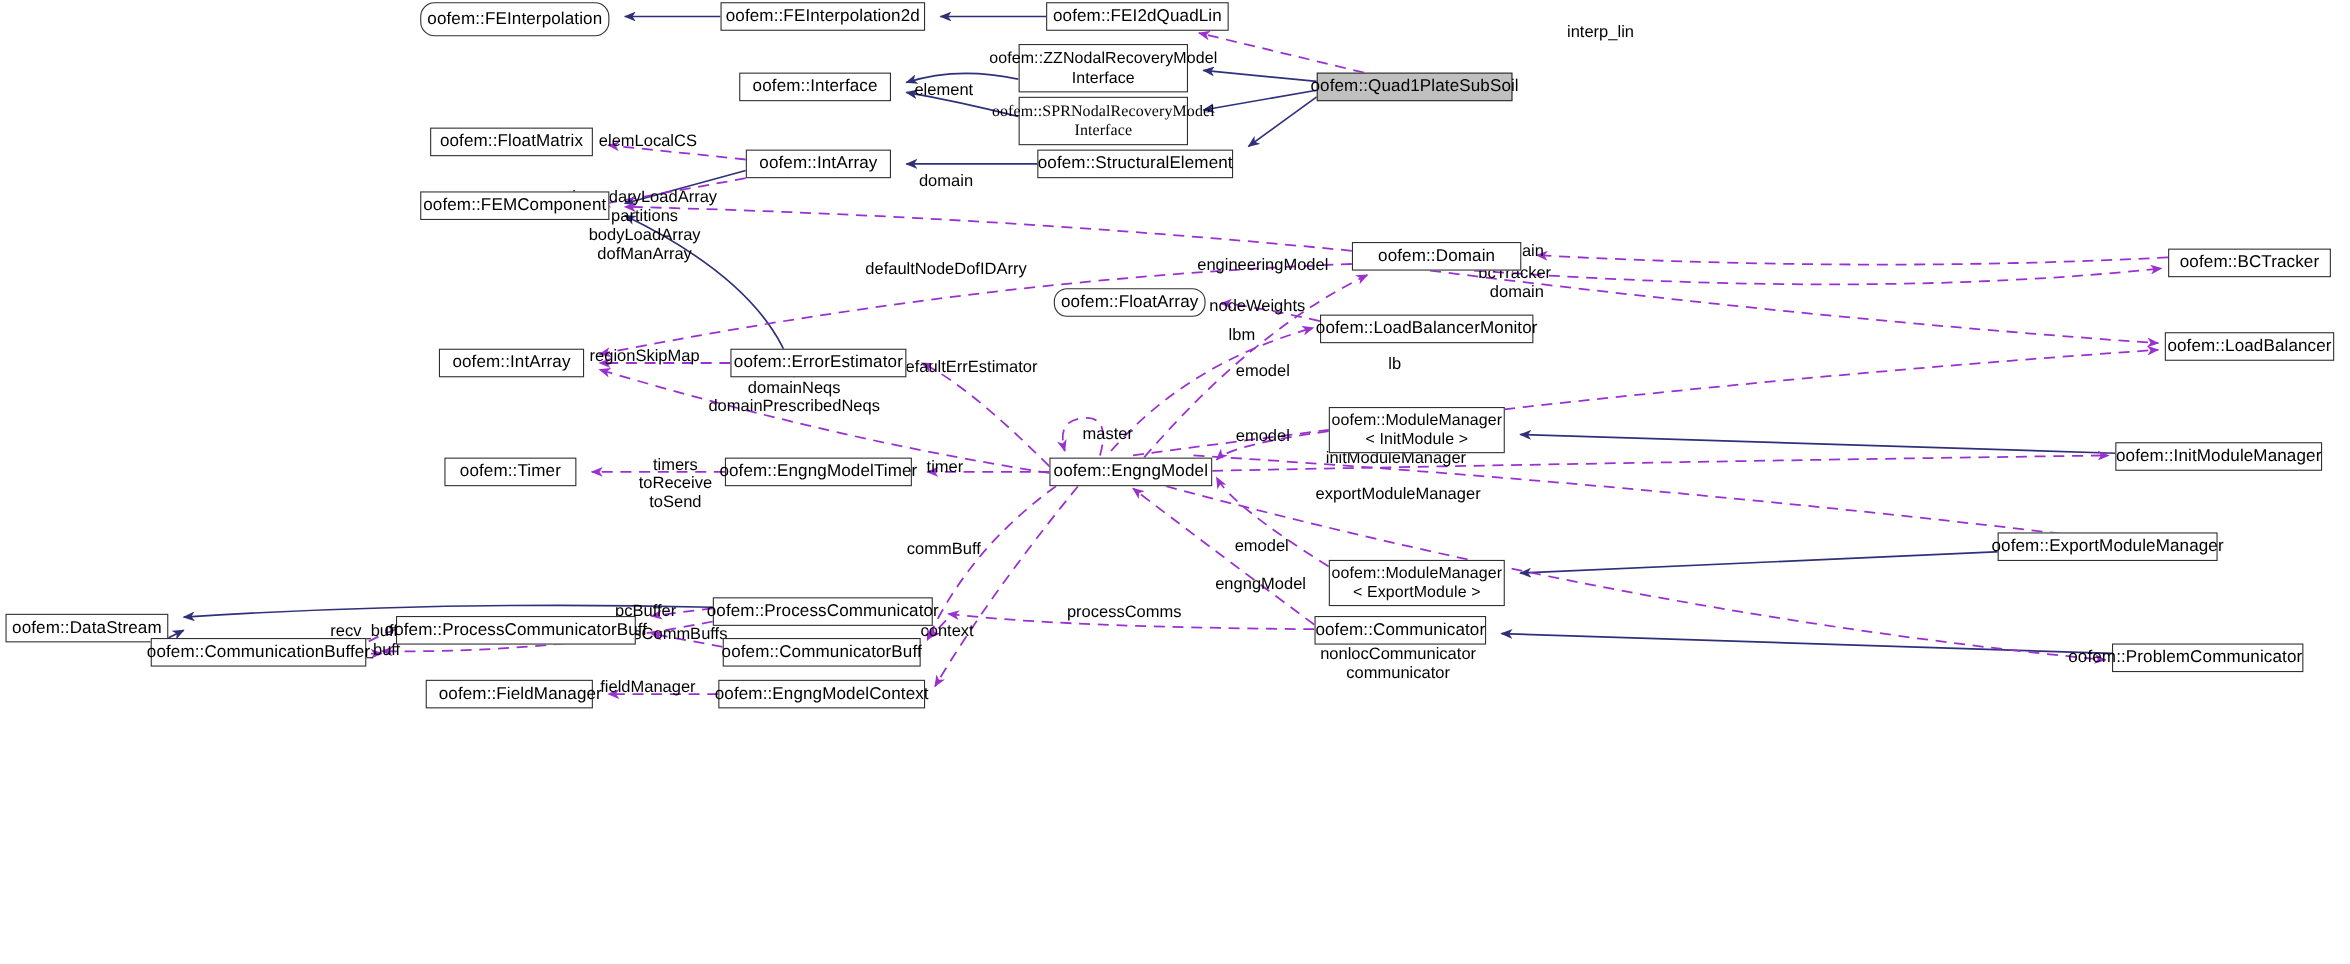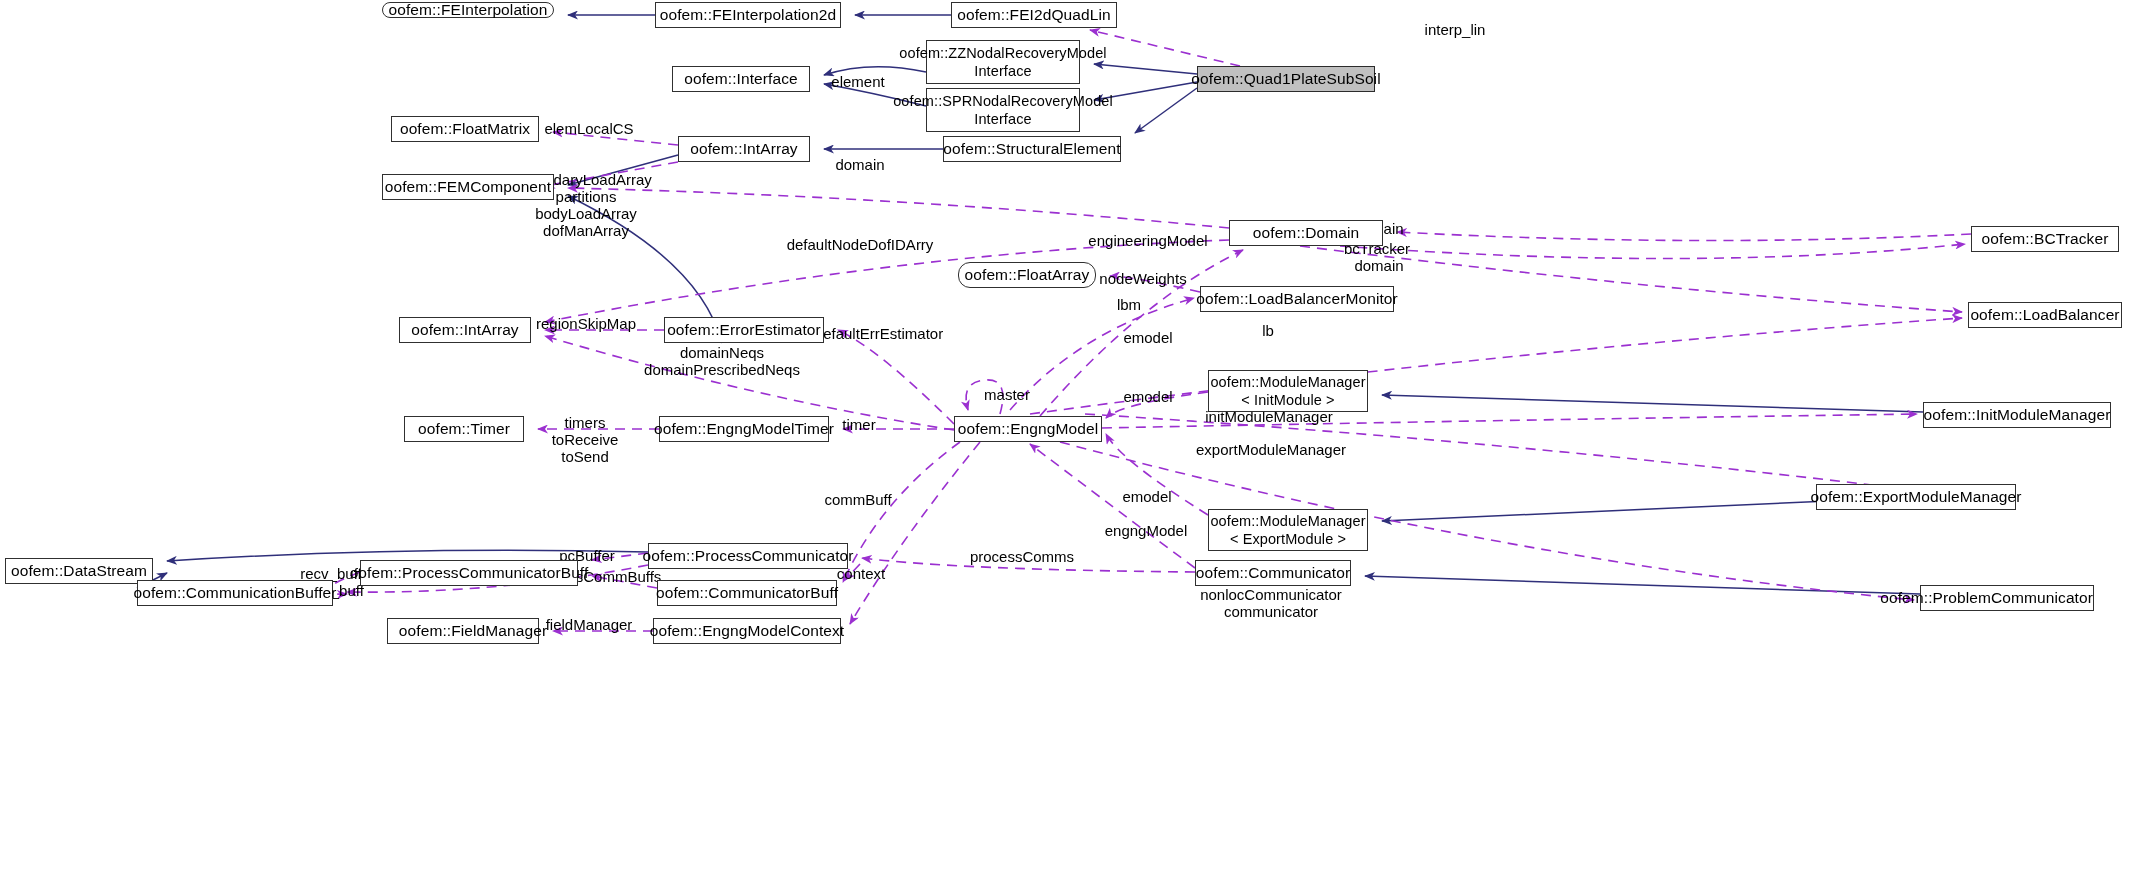--- a/index.html
+++ b/index.html
@@ -164,37 +164,37 @@
       <path d="M860,564 L845,580"></path>
 
       <path d="M960,442 Q880,500 843,582"></path>
 
       <path d="M653,631 L553,631"></path>
 
       <path d="M980,442 Q900,540 850,624"></path>
     </g>
   </svg>
 
-  <div class="node" style="left:382px;top:2px;width:172px;height:16px;border-radius:13px;">
+  <div class="node" style="left:382px;top:2px;width:172px;height:31px;border-radius:13px;">
     <span>oofem::FEInterpolation</span>
   </div>
   <div class="node" style="left:655px;top:2px;width:186px;height:26px;">
     <span>oofem::FEInterpolation2d</span>
   </div>
   <div class="node" style="left:951px;top:2px;width:166px;height:26px;">
     <span>oofem::FEI2dQuadLin</span>
   </div>
   <div class="node" style="left:672px;top:66px;width:138px;height:26px;">
     <span>oofem::Interface</span>
   </div>
   <div class="node" style="left:926px;top:40px;width:154px;height:44px;font-size:14.5px;">
     <span>oofem::ZZNodalRecoveryModel
 Interface</span>
   </div>
-  <div class="node" style="left:926px;top:88px;width:154px;height:44px;font-size:14.5px;">
+  <div class="node" style="left:926px;top:88px;width:154px;height:44px;font-size:14.5px;font-family:Liberation Serif, serif;">
     <span>oofem::SPRNodalRecoveryModel
 Interface</span>
   </div>
   <div class="node highlight" style="left:1197px;top:66px;width:178px;height:26px;">
     <span>oofem::Quad1PlateSubSoil</span>
   </div>
   <div class="node" style="left:391px;top:116px;width:148px;height:26px;">
     <span>oofem::FloatMatrix</span>
   </div>
   <div class="node" style="left:678px;top:136px;width:132px;height:26px;">
@@ -295,21 +295,21 @@
   <div class="edge-label" style="left:1129px;top:296px;">lbm</div>
   <div class="edge-label" style="left:586px;top:315px;">regionSkipMap</div>
   <div class="edge-label" style="left:1268px;top:322px;">lb</div>
   <div class="edge-label" style="left:1148px;top:329px;">emodel</div>
   <div class="edge-label" style="left:879px;top:325px;">defaultErrEstimator</div>
   <div class="edge-label" style="left:722px;top:344px;">domainNeqs
 domainPrescribedNeqs</div>
   <div class="edge-label" style="left:1148px;top:388px;">emodel</div>
   <div class="edge-label" style="left:1007px;top:386px;">master</div>
   <div class="edge-label" style="left:1269px;top:408px;">initModuleManager</div>
-  <div class="edge-label" style="left:585px;top:414px;">timers
+  <div class="edge-label" style="left:614px;top:414px;">timers
 toReceive
 toSend</div>
   <div class="edge-label" style="left:859px;top:416px;">timer</div>
   <div class="edge-label" style="left:1271px;top:441px;">exportModuleManager</div>
   <div class="edge-label" style="left:1147px;top:488px;">emodel</div>
   <div class="edge-label" style="left:858px;top:491px;">commBuff</div>
   <div class="edge-label" style="left:1146px;top:522px;">engngModel</div>
   <div class="edge-label" style="left:1022px;top:548px;">processComms</div>
   <div class="edge-label" style="left:587px;top:547px;">pcBuffer</div>
   <div class="edge-label" style="left:331px;top:565px;">recv_buff

